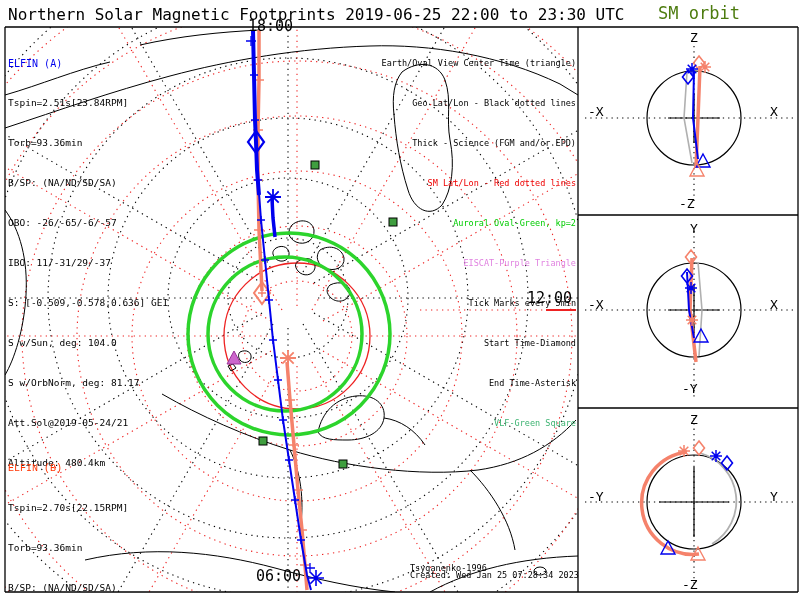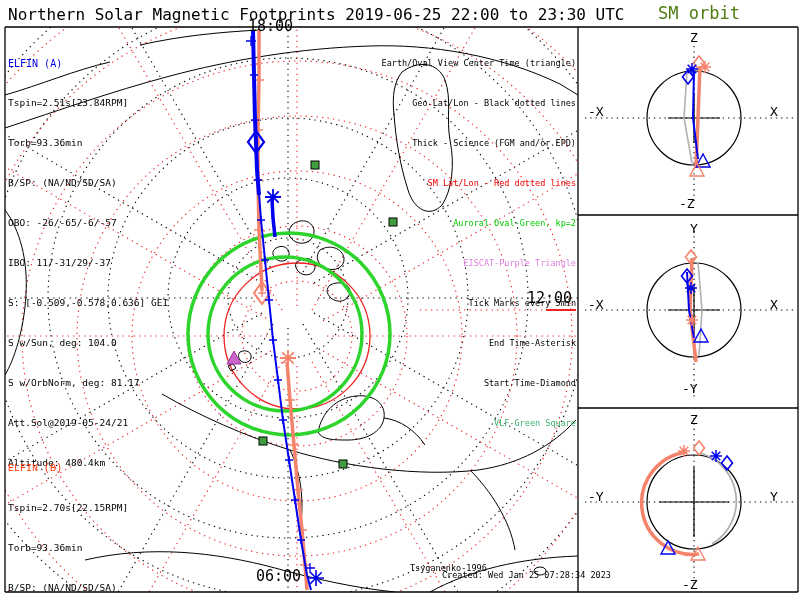--- a/index.html
+++ b/index.html
@@ -269,27 +269,27 @@
 </div>
 
 <div class="abs legendblock">
   <div class="c-black">Earth/Oval View Center Time (triangle)</div>
   <div class="c-black">Geo Lat/Lon - Black dotted lines</div>
   <div class="c-black">Thick - Science (FGM and/or EPD)</div>
   <div class="c-red">SM Lat/Lon - Red dotted lines</div>
   <div class="c-green">Auroral Oval-Green, kp=2</div>
   <div class="c-violet">EISCAT-Purple Triangle</div>
   <div class="c-black">Tick Marks every 5min</div>
+  <div class="c-black">Start Time-Diamond</div>
   <div class="c-black">End Time-Asterisk</div>
-  <div class="c-black">Start Time-Diamond</div>
   <div class="c-seagreen">VLF-Green Square</div>
 </div>
 
 <div class="abs credits" style="left:410px;top:561px;">Tsyganenko-1996</div>
-<div class="abs credits" style="left:410px;top:568px;margin-left:32px;">Created: Wed Jan 25 07:28:34 2023</div>
+<div class="abs credits" style="left:410px;top:568px;">Created: Wed Jan 25 07:28:34 2023</div>
 
 <div class="abs axislab" style="left:690px;top:30px;">Z</div>
 <div class="abs axislab" style="left:679px;top:196px;">-Z</div>
 <div class="abs axislab" style="left:588px;top:104px;">-X</div>
 <div class="abs axislab" style="left:770px;top:104px;">X</div>
 
 <div class="abs axislab" style="left:690px;top:221px;">Y</div>
 <div class="abs axislab" style="left:682px;top:381px;">-Y</div>
 <div class="abs axislab" style="left:588px;top:297px;">-X</div>
 <div class="abs axislab" style="left:770px;top:297px;">X</div>

